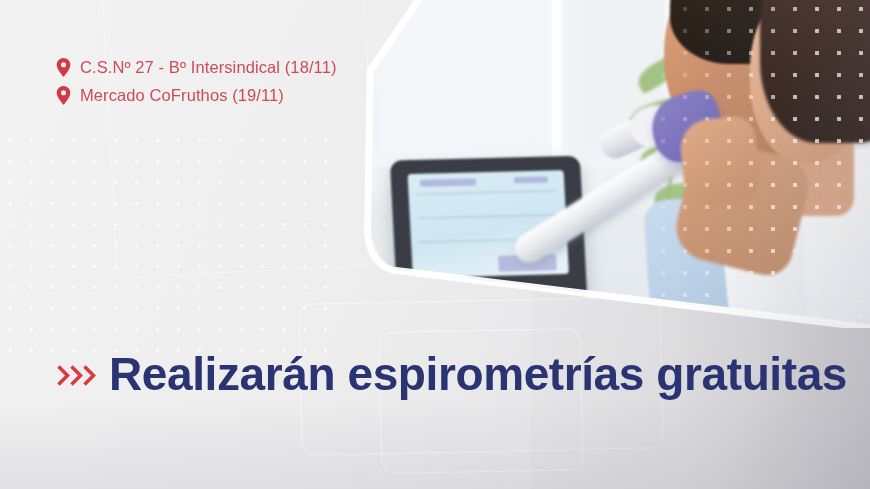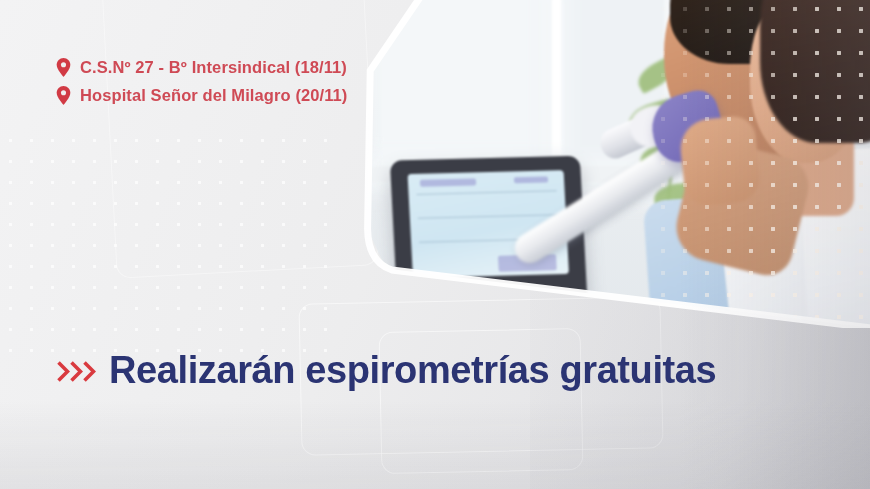--- a/index.html
+++ b/index.html
@@ -260,21 +260,20 @@
     width: 520px; height: 330px;
     pointer-events: none;
   }
   .photo-edge svg { display: block; }
 
   
   .locations {
     position: absolute;
     left: 56px; top: 54px;
     z-index: 8;
-    font-weight: bold;
   }
   .loc-row {
     display: flex;
     align-items: center;
     height: 26px;
     margin-bottom: 2px;
   }
   .pin-icon {
     width: 15px; height: 19px;
     margin-right: 9px;
@@ -302,21 +301,21 @@
     gap: 13px;
   }
   .chevrons {
     display: flex;
     align-items: center;
     gap: 0px;
     margin-top: 2px;
   }
   .chev svg { display: block; }
   .hl-text {
-    font-size: 38px;
+    font-size: 46px;
     font-weight: bold;
     color: #2b3473;
     letter-spacing: -0.4px;
     line-height: 1.16;
     white-space: nowrap;
     font-family: "Liberation Sans", sans-serif;
   }
   .hl-line2 {
     margin-left: 49px;
     margin-top: -2px;
@@ -413,28 +412,28 @@
   <div class="locations">
 
     <div class="loc-row">
       <svg class="pin-icon" viewBox="0 0 24 32">
         <path d="M12 0C5.6 0 .5 5.1.5 11.5c0 8 11.5 20.5 11.5 20.5s11.5-12.5 11.5-20.5C23.5 5.1 18.4 0 12 0z" fill="#d13a44"></path>
         <circle cx="12" cy="11.3" r="4.3" fill="#f0eeee"></circle>
       </svg>
       <span class="loc-text">C.S.Nº 27 - Bº Intersindical (18/11)</span>
     </div>
 
-
     <div class="loc-row">
       <svg class="pin-icon" viewBox="0 0 24 32">
         <path d="M12 0C5.6 0 .5 5.1.5 11.5c0 8 11.5 20.5 11.5 20.5s11.5-12.5 11.5-20.5C23.5 5.1 18.4 0 12 0z" fill="#d13a44"></path>
         <circle cx="12" cy="11.3" r="4.3" fill="#f0eeee"></circle>
       </svg>
-      <span class="loc-text">Hospital Señor del Milagro (20/11)</span>
+      <span class="loc-text">Mercado CoFruthos (19/11)</span>
     </div>
+
 
   </div>
 
   <div class="headline">
     <div class="hl-line1">
       <span class="chevrons">
         <span class="chev">
           <svg width="13" height="21" viewBox="0 0 13 21">
               <path d="M1.5 1.5 L10.5 10.5 L1.5 19.5" stroke="#d93a3f" stroke-width="3.6" fill="none" stroke-linecap="butt"></path>
             </svg>

